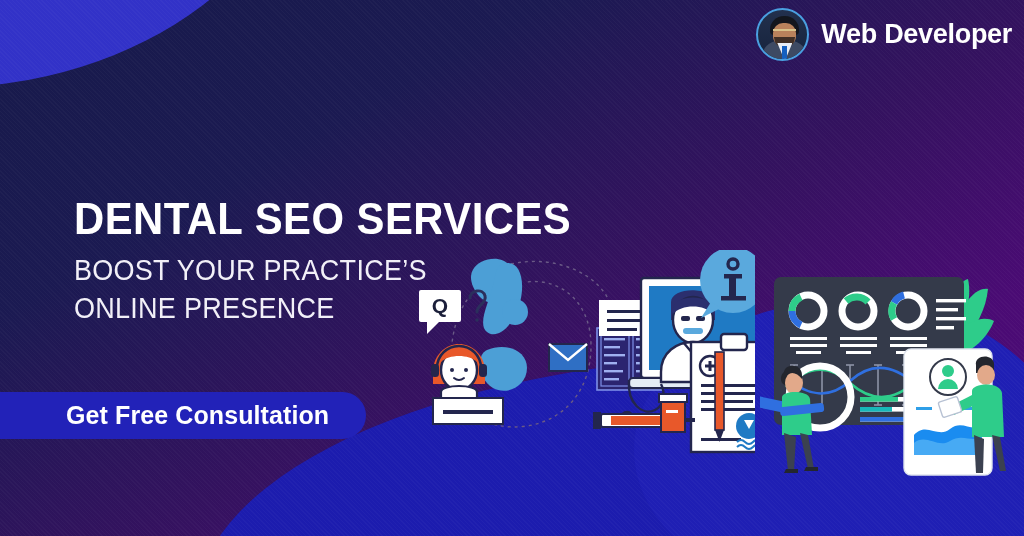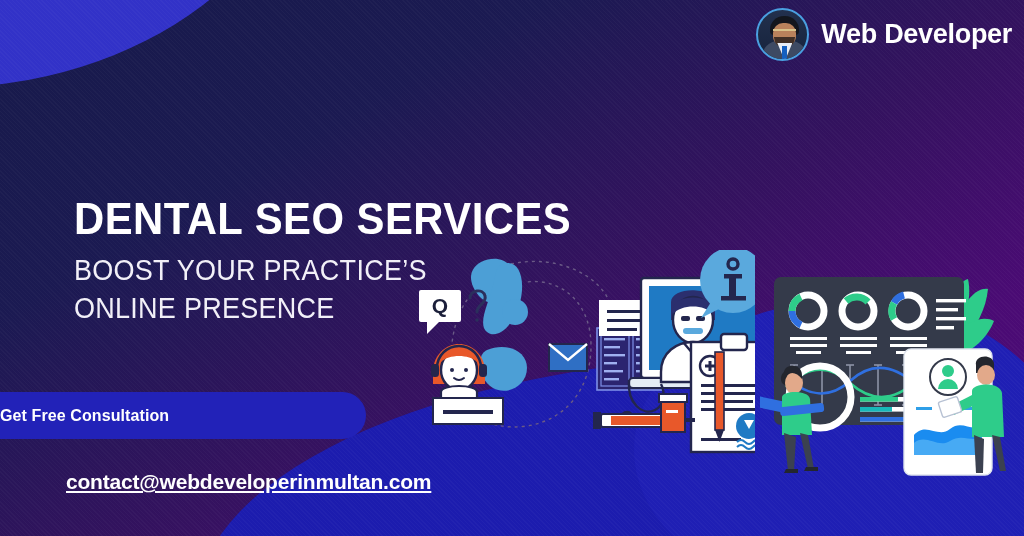--- a/index.html
+++ b/index.html
@@ -103,21 +103,22 @@
   .cta {
     position:absolute; left:0; top:392px;
     height:47px; width:366px;
     background:#2222b8;
     border-radius:0 24px 24px 0;
     display:flex; align-items:center;
     z-index:25;
     border:none; cursor:pointer;
   }
   .cta-label {
-    color:#ffffff; font-size:16px; font-weight:bold;
+    margin-left:66px;
+    color:#ffffff; font-size:25px; font-weight:bold;
     letter-spacing:.1px;
   }
   .email {
     position:absolute; left:66px; top:470px;
     color:#ffffff; font-size:21px; font-weight:bold;
     letter-spacing:-.2px; z-index:25;
   }
 
   
   .illus { position:absolute; left:415px; top:250px; width:340px; height:210px; z-index:20; }
@@ -155,21 +156,20 @@
     <div class="subline">
       <div>BOOST YOUR PRACTICE’S</div>
       <div>ONLINE PRESENCE</div>
     </div>
   </div>
 
   <button class="cta">
     <span class="cta-label">Get Free Consultation</span>
   </button>
 
-  <a class="email" href="#">contact@webdeveloperinmultan.com</a>
 
   <div class="illus">
     <svg width="340" height="210" viewBox="0 0 340 210">
 
       <g fill="none" stroke="#6a5a86" stroke-width="1.4" stroke-dasharray="3 4">
         <path d="M88 32 C60 28 36 60 36 110 C36 160 70 182 112 176 C150 170 176 140 176 96 C176 52 146 28 112 32"></path>
         <path d="M96 14 C140 4 186 24 196 56"></path>
       </g>
 
       <g fill="#4c9fd6">

